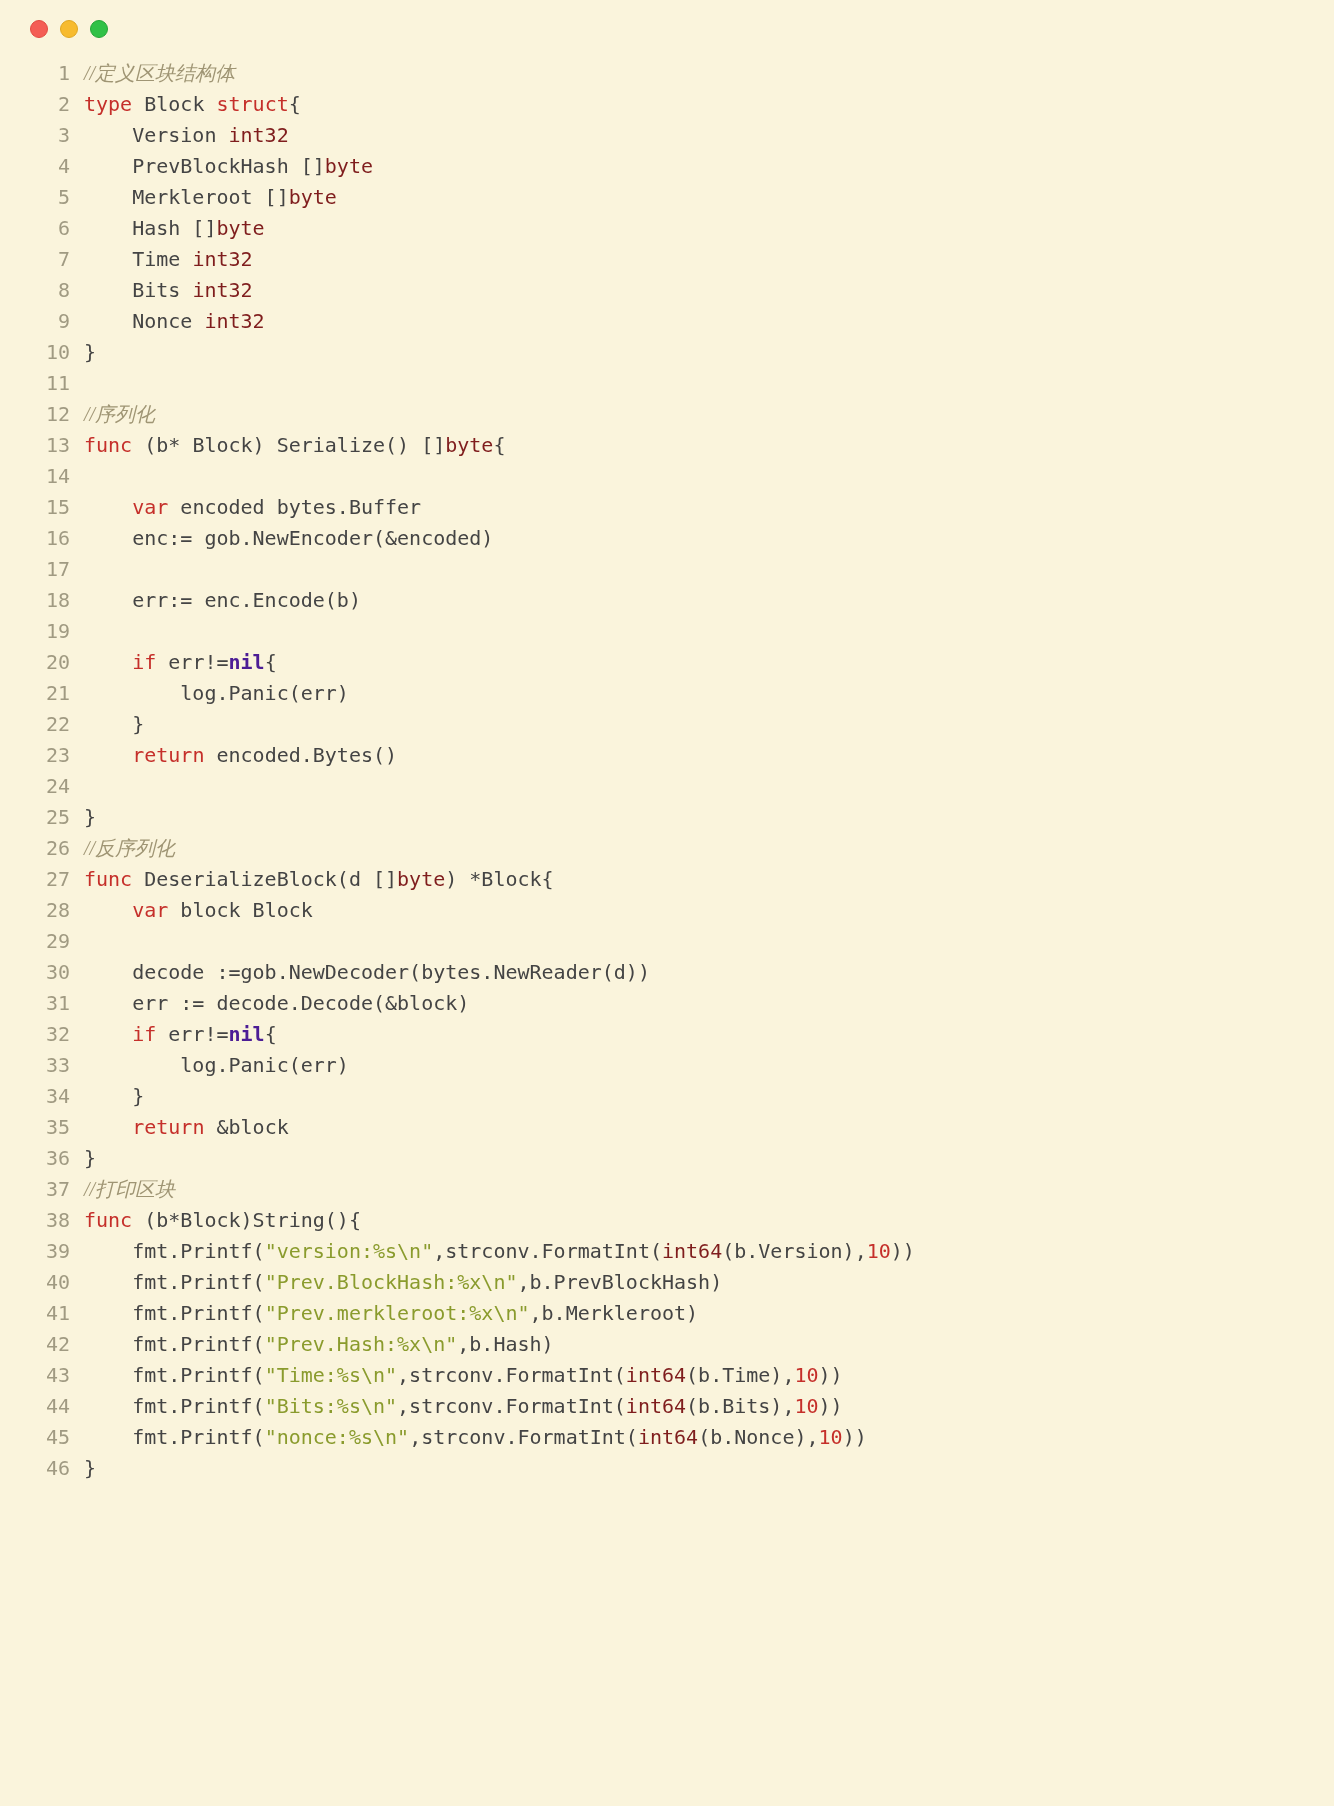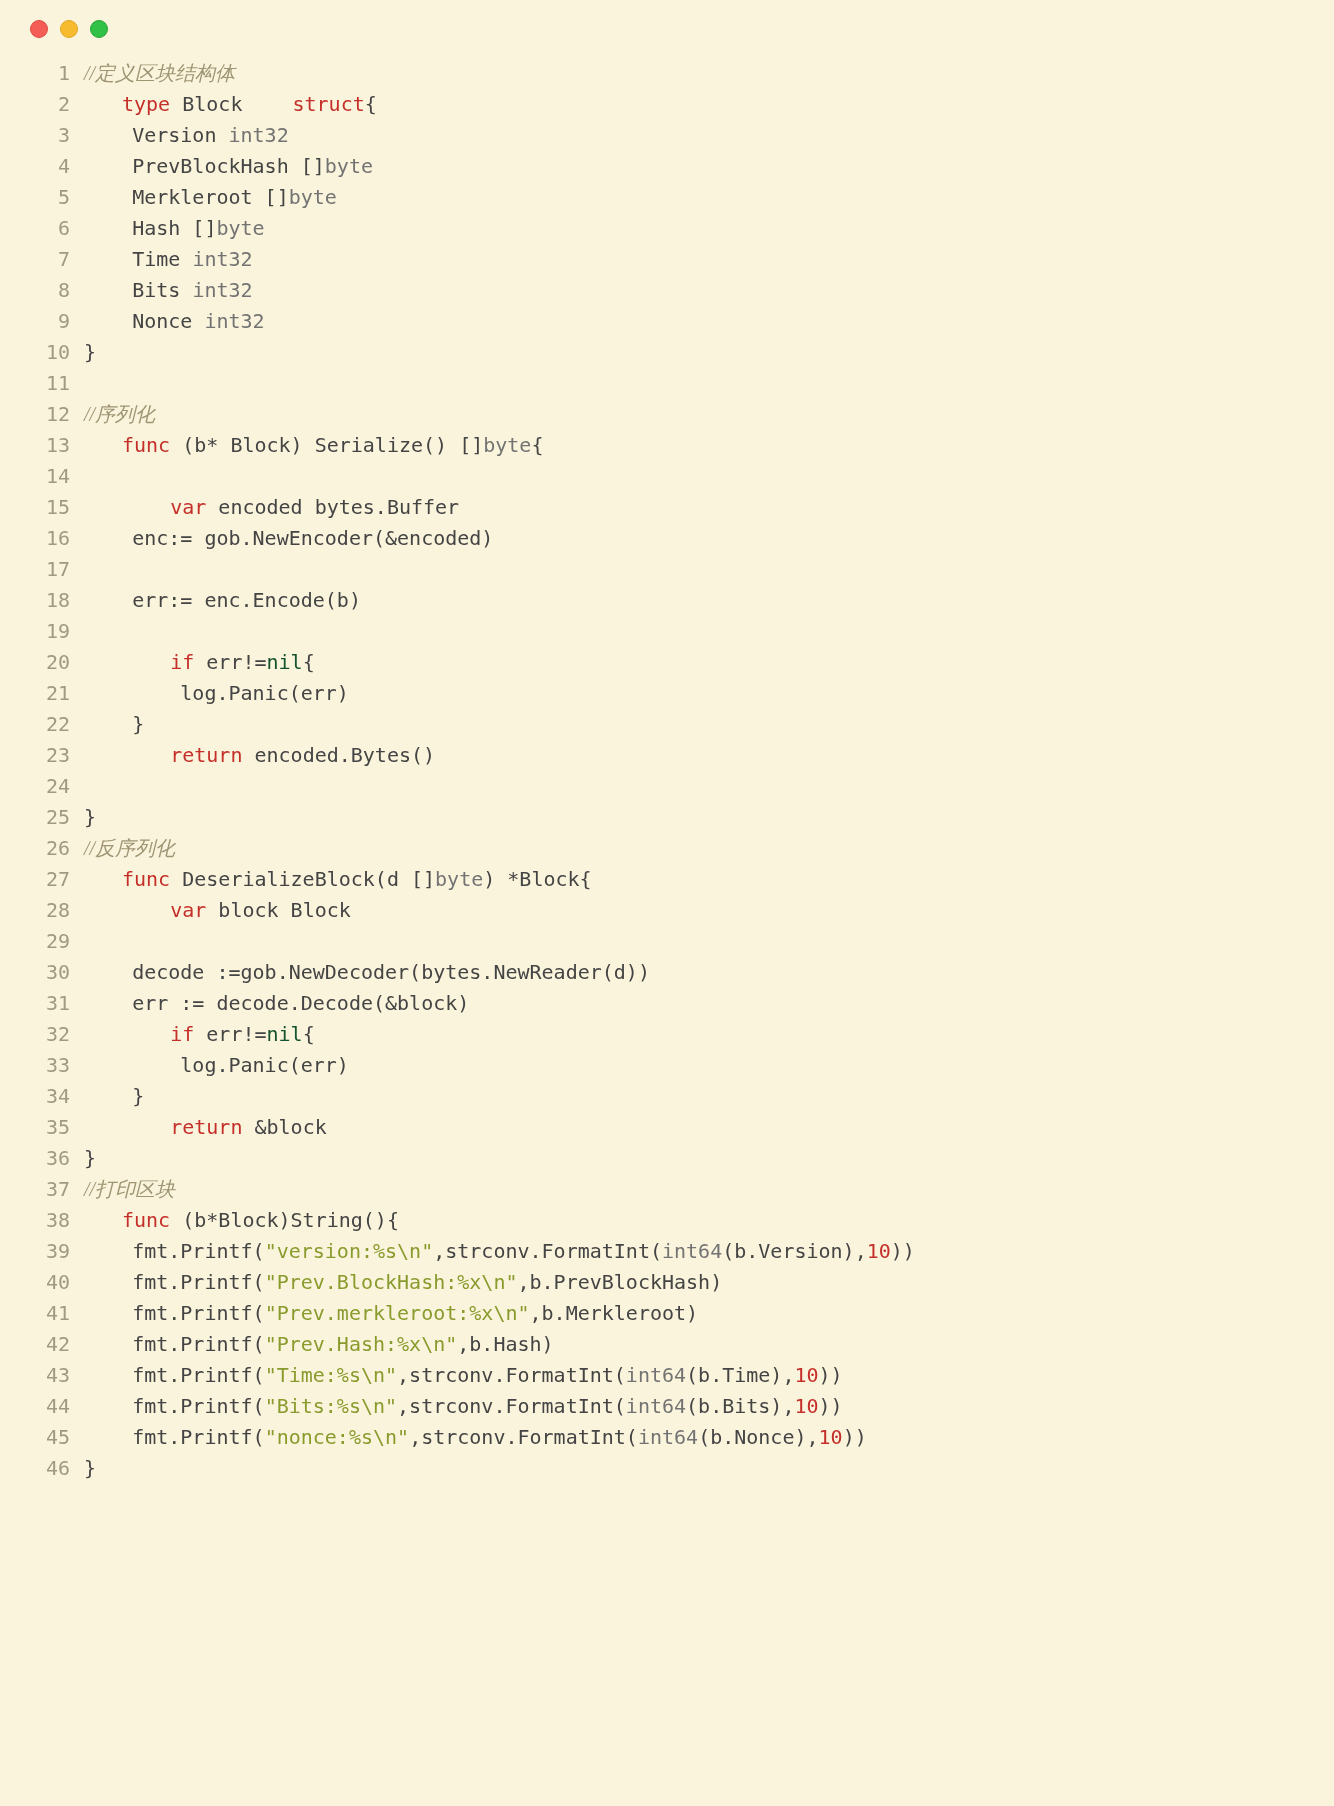--- a/index.html
+++ b/index.html
@@ -38,25 +38,25 @@
   .ln {
     width: 46px;
     text-align: right;
     color: #a09a82;
     user-select: none;
     padding-right: 14px;
     flex-shrink: 0;
   }
   .content { flex: 1; color: #444; }
   .c  { color: #9f9574; font-style: italic; font-family: Liberation Serif, serif; } 
-  .k  { color: #c52f2a; margin-left: 38px; } 
-  .t  { color: #737373; }
+  .k  { color: #c52f2a; } 
+  .t  { color: #7f1d1d; }
   .s  { color: #8a9b2d; } 
   .n  { color: #c52f2a; } 
-  .nl { color: #14532d; }
+  .nl { color: #4c1d95; font-weight: bold; }
   .id { color: #444; }
 </style>
 </head>
 <body>
 
 <div class="window">
   <div class="titlebar">
     <div class="dot red"></div>
     <div class="dot yellow"></div>
     <div class="dot green"></div>

